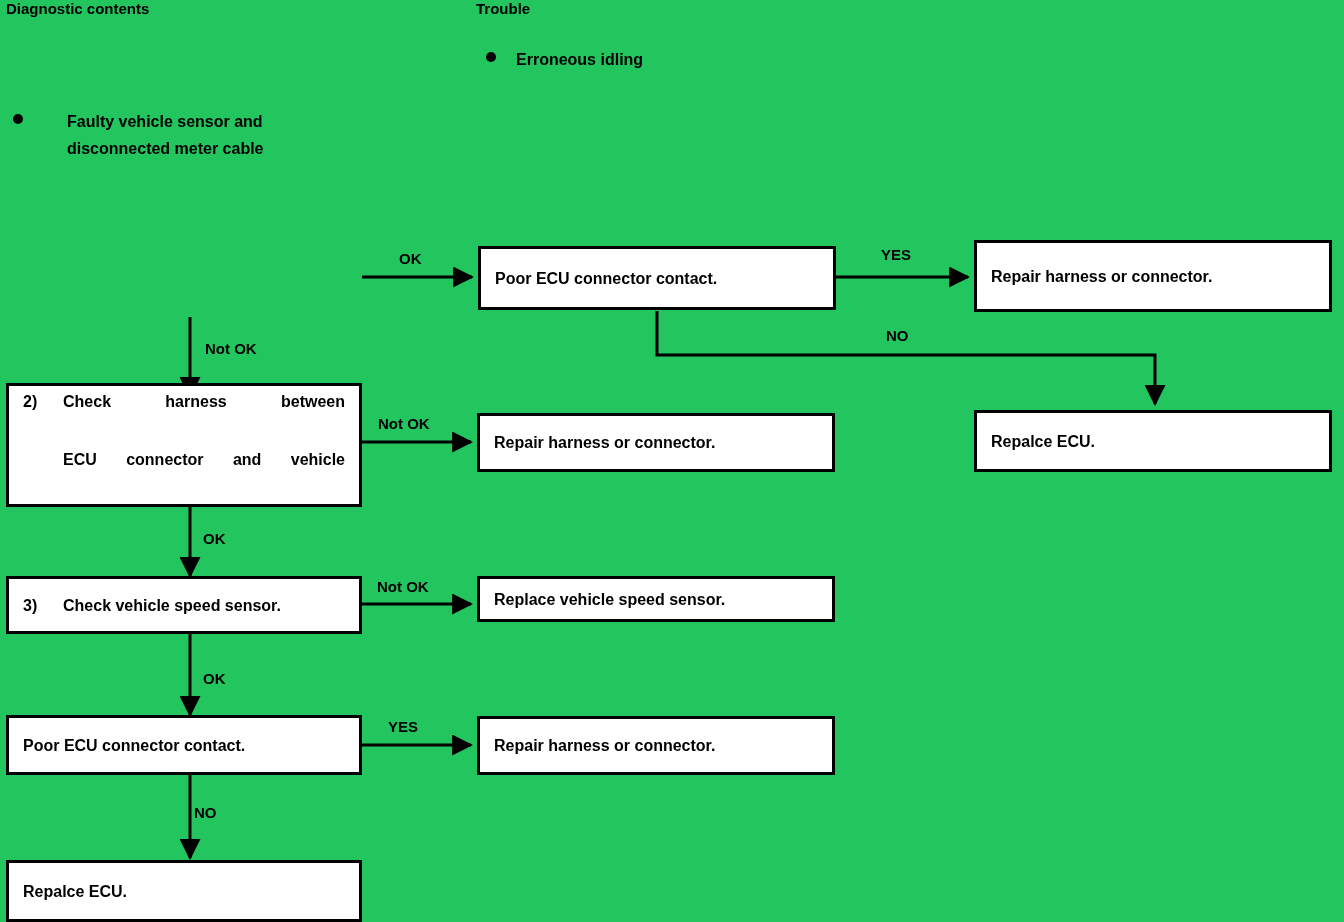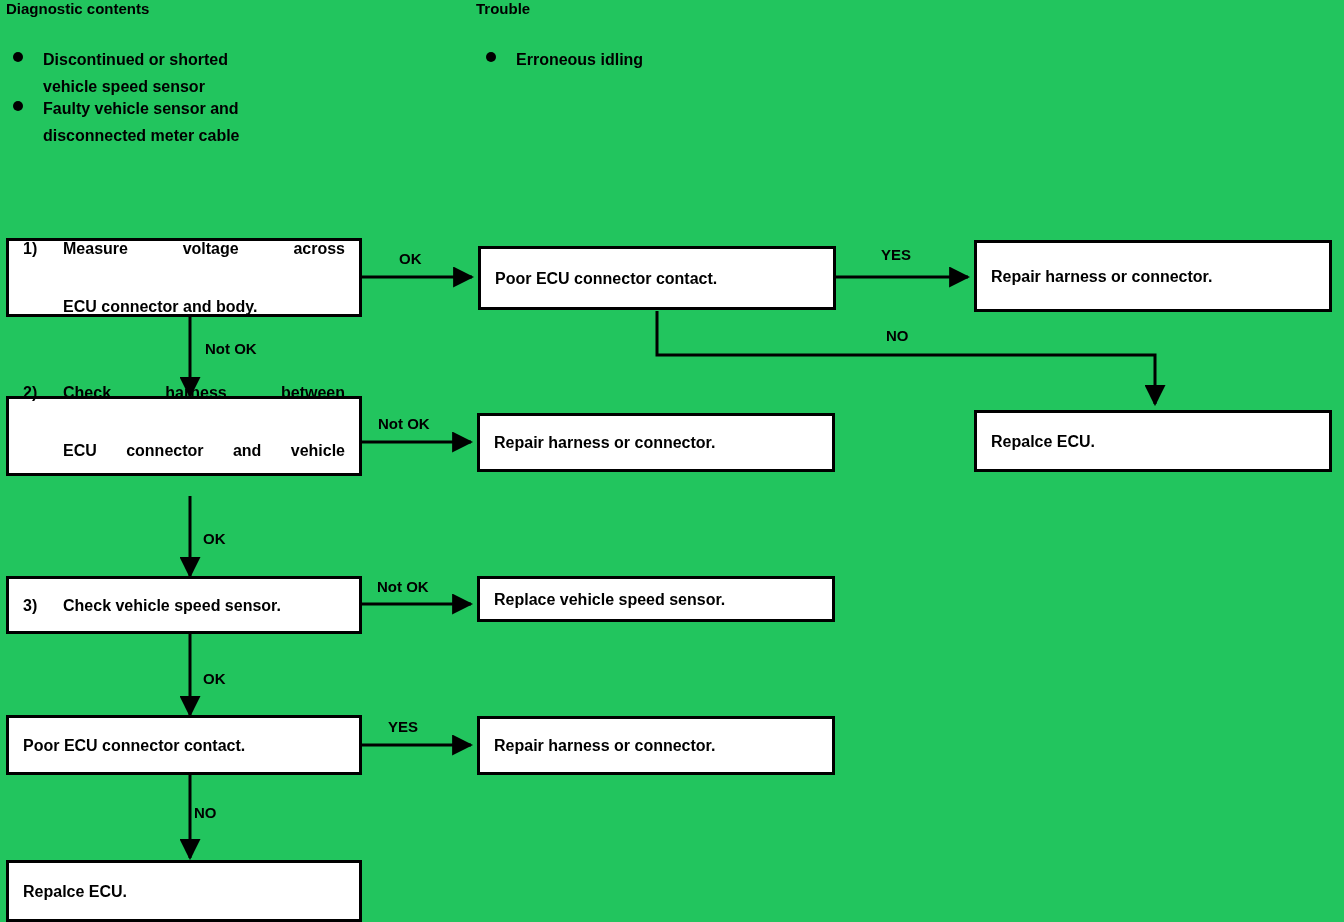--- a/index.html
+++ b/index.html
@@ -104,27 +104,22 @@
     pointer-events: none;
   }
 </style>
 </head>
 <body>
 
 <div id="page">
 
   <div class="col-title" style="left:6px; top:0px;">Diagnostic contents</div>
 
-  <div class="bullet-row" style="left:13px; top:46px; width:420px;">
-    <span class="bullet-dot"></span>
-    <span class="bullet-text">Discontinued or shorted
-vehicle speed sensor</span>
-  </div>
-
-  <div class="bullet-row" style="left:13px; top:95px; width:420px;">
+
+  <div class="bullet-row" style="left:13px; top:108px; width:420px;gap:24px;">
     <span class="bullet-dot"></span>
     <span class="bullet-text">Faulty vehicle sensor and
 disconnected meter cable</span>
   </div>
 
   <div class="col-title" style="left:476px; top:0px;">Trouble</div>
 
   <div class="bullet-row" style="left:486px; top:46px; width:420px;">
     <span class="bullet-dot"></span>
     <span class="bullet-text">Erroneous idling</span>
@@ -153,41 +148,35 @@
       <line x1="362" y1="604" x2="471" y2="604" marker-end="url(#arrow)"></line>
 
       <line x1="190" y1="634" x2="190" y2="715" marker-end="url(#arrow)"></line>
 
       <line x1="362" y1="745" x2="471" y2="745" marker-end="url(#arrow)"></line>
 
       <line x1="190" y1="775" x2="190" y2="858" marker-end="url(#arrow)"></line>
     </g>
   </svg>
 
-  <div class="node" style="left:6px; top:238px; width:356px; height:79px;">
-    <div class="node-inner just">
-      <span class="ln"><span class="num">1)</span><span>Measure voltage across</span></span>
-      <span class="ln last" style="padding-left:40px;">ECU connector and body.</span>
-    </div>
-  </div>
 
   <div class="node" style="left:478px; top:246px; width:358px; height:64px;">
     <div class="node-inner">Poor ECU connector contact.</div>
   </div>
 
   <div class="node" style="left:974px; top:240px; width:358px; height:72px;">
     <div class="node-inner">Repair harness or connector.</div>
   </div>
 
   <div class="edge-label" style="left:399px; top:250px;">OK</div>
   <div class="edge-label" style="left:205px; top:340px;">Not OK</div>
   <div class="edge-label" style="left:881px; top:246px;">YES</div>
   <div class="edge-label" style="left:886px; top:327px;">NO</div>
 
-  <div class="node" style="left:6px; top:396px; width:356px; height:80px;">
+  <div class="node" style="left:6px; top:383px; width:356px; height:124px;">
     <div class="node-inner just">
       <span class="ln"><span class="num">2)</span><span>Check harness between</span></span>
       <span class="ln" style="padding-left:40px;">ECU connector and vehicle</span>
     </div>
   </div>
 
   <div class="node" style="left:477px; top:413px; width:358px; height:59px;">
     <div class="node-inner">Repair harness or connector.</div>
   </div>
 

